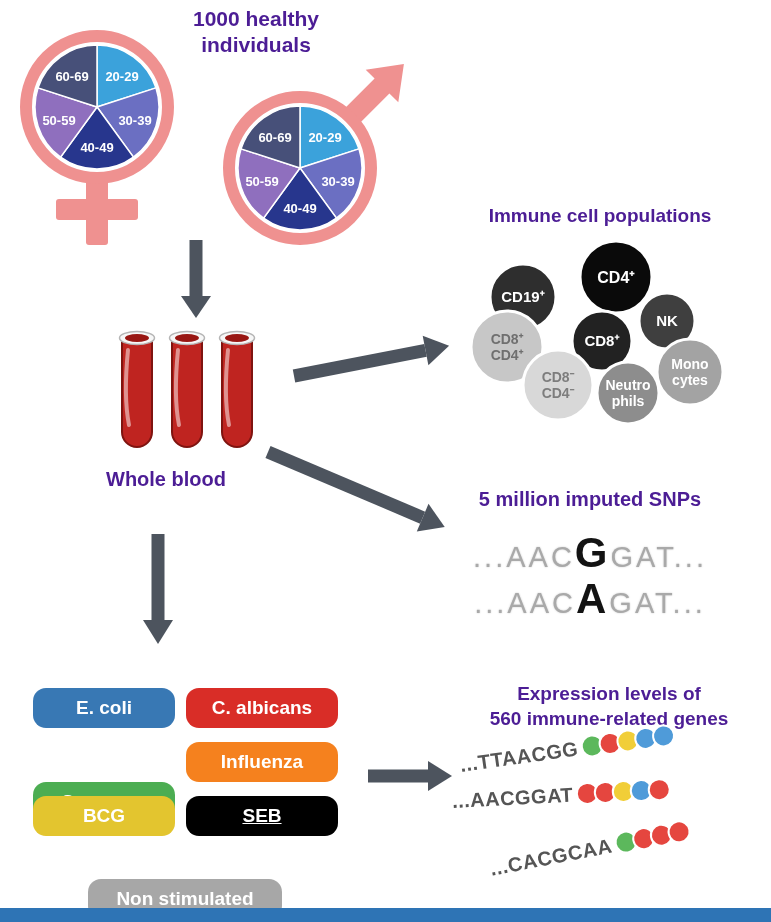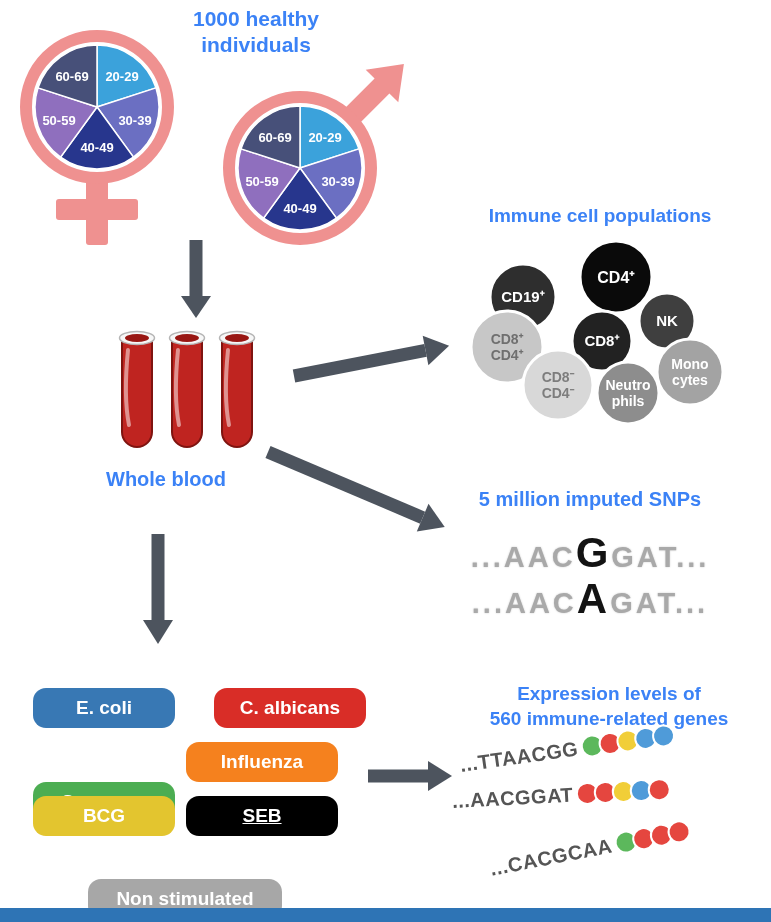--- a/index.html
+++ b/index.html
@@ -3,36 +3,36 @@
 <meta charset="utf-8">
 <style>
   html,body{margin:0;padding:0;background:#fff;}
   #canvas{
     position:relative;width:771px;height:922px;background:#ffffff;overflow:hidden;
     font-family:"Liberation Sans",sans-serif;
   }
   #artwork{position:absolute;left:0;top:0;}
   svg text{font-family:"Liberation Sans",sans-serif;font-weight:bold;}
   .overlay{position:absolute;}
-  .title{font-weight:bold;color:#3b82f6;text-align:center;white-space:pre-line;}
+  .title{font-weight:bold;color:#4c1d95;text-align:center;white-space:pre-line;}
   #title-main{left:148px;top:6px;width:216px;font-size:21px;line-height:1.25;}
   #title-cells{left:445px;top:205px;width:310px;font-size:19px;}
   #title-snps{left:430px;top:488px;width:320px;font-size:20px;}
   #title-expr{left:447px;top:682px;width:324px;font-size:19px;line-height:1.3;}
   #label-blood{left:76px;top:468px;width:180px;font-size:20px;}
   
   #snp-seqs{left:410px;top:530px;width:360px;text-align:center;}
   .seq-row{height:46px;line-height:46px;white-space:nowrap;}
-  .seq-gray{font-size:29px;font-weight:bold;color:#a9a9a9;letter-spacing:3px;text-shadow:0 0 2px #c9c9c9;}
+  .seq-gray{font-size:29px;font-weight:normal;color:#a9a9a9;letter-spacing:3px;text-shadow:0 0 2px #c9c9c9;}
   .seq-variant{font-size:42px;font-weight:bold;color:#131313;letter-spacing:3px;}
   
   .stim{position:absolute;height:40px;border-radius:13px;color:#fff;font-weight:bold;
         font-size:19px;display:flex;align-items:center;justify-content:center;text-align:center;}
   #stim-0{left:33px;top:688px;width:142px;}
-  #stim-1{left:186px;top:688px;width:152px;margin-left:28px;}
+  #stim-1{left:186px;top:688px;width:152px;}
   #stim-2{left:33px;top:742px;width:142px;margin-top:40px;}
   #stim-3{left:186px;top:742px;width:152px;}
   #stim-4{left:33px;top:796px;width:142px;}
   #stim-5{left:186px;top:796px;width:152px;}
   #stim-6{left:88px;top:850px;width:194px;margin-top:29px;}
   
   .expr-row{position:absolute;white-space:nowrap;transform-origin:left center;height:24px;line-height:24px;}
   #expr-0{left:460px;top:752px;transform:rotate(-8deg);}
   #expr-1{left:452px;top:788px;transform:rotate(-3deg);}
   #expr-2{left:490px;top:856px;transform:rotate(-11deg);}

